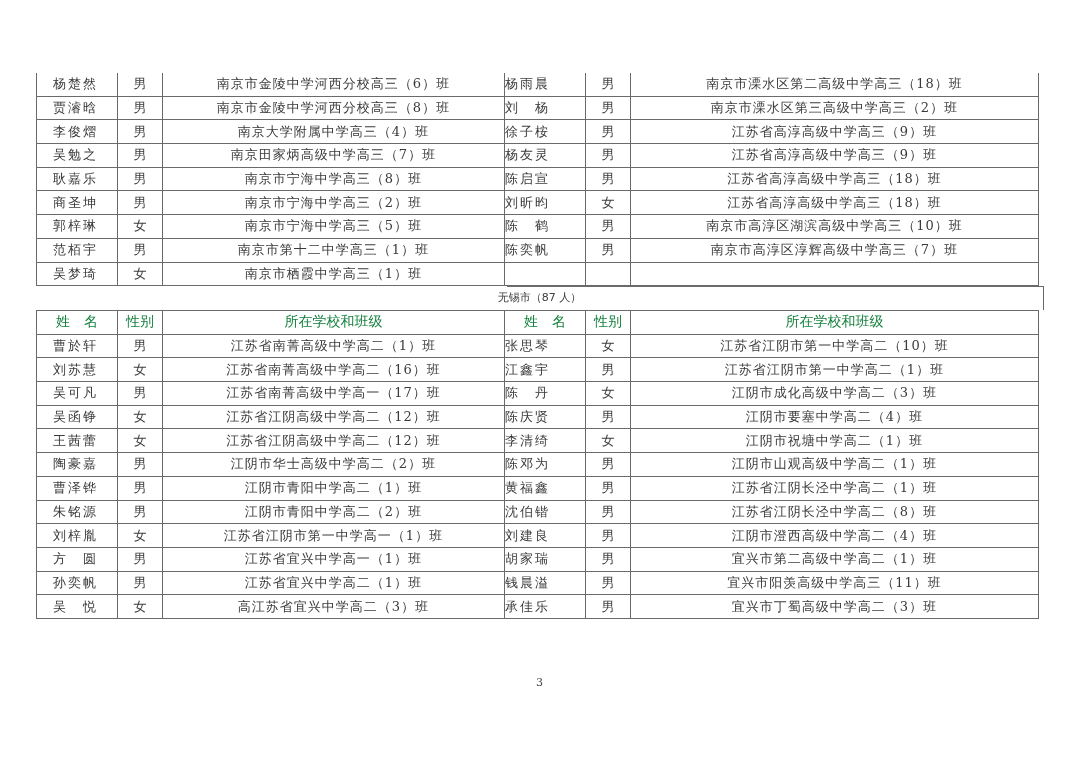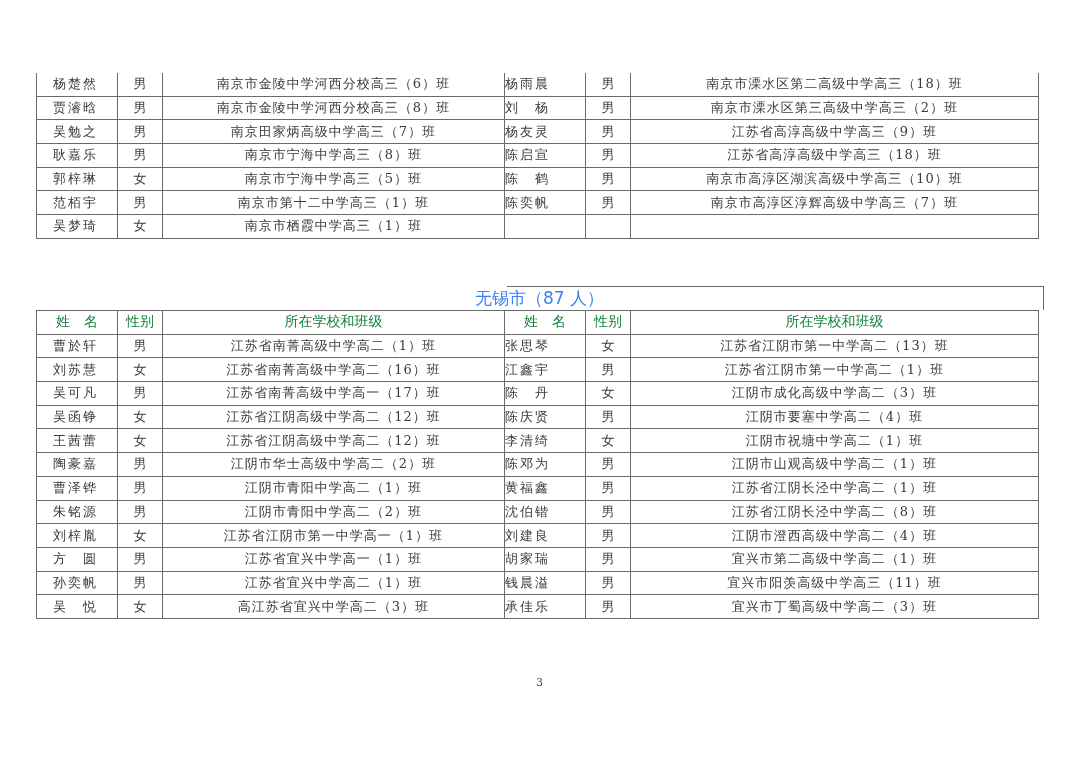--- a/index.html
+++ b/index.html
@@ -13,21 +13,21 @@
   td.name { letter-spacing: 2px; text-align: left; padding-left: 16px; }
   td.name2 { text-align: left; letter-spacing: 2px; }
   td.school { letter-spacing: 1px; }
   .c1 { width: 81px; } .c2 { width: 45px; } .c3 { width: 342px; }
   .c4 { width: 81px; } .c5 { width: 45px; } .c6 { width: 408px; }
   #t1 { top: 73px; }
   #t1 tr:first-child td { border-top: none; }
   .title-row { position: absolute; left: 36px; top: 286px; width: 1008px; height: 24px;
                border-right: 1px solid #6a6a6a; box-sizing: border-box; }
   .title-text { position: absolute; left: 0; right: 0; top: 0; text-align: center;
-                font-family: "DejaVu Sans", "Liberation Sans", sans-serif; font-size: 17px; color: #3b82f6; line-height: 24px; }
+                font-family: "DejaVu Sans", "Liberation Sans", sans-serif; font-size: 11px; color: #404040; line-height: 24px; }
   .title-rightcells { position: absolute; left: 471px; top: 0; width: 537px; height: 0; border-top: 1px solid #6a6a6a; }
   #t2 { top: 310px; }
   .page-num { position: absolute; left: 536px; top: 676px; font-size: 11px; color: #444; }
 </style>
 </head>
 <body>
 
 <div class="page">
 
   <table id="t1">
@@ -50,33 +50,49 @@
         </tr>
         <tr>
           <td class="name">贾濬晗</td>
           <td>男</td>
           <td class="school">南京市金陵中学河西分校高三（8）班</td>
           <td class="name2">刘　杨</td>
           <td>男</td>
           <td class="school">南京市溧水区第三高级中学高三（2）班</td>
         </tr>
         <tr>
+          <td class="name">李俊熠</td>
+          <td>男</td>
+          <td class="school">南京大学附属中学高三（4）班</td>
+          <td class="name2">徐子桉</td>
+          <td>男</td>
+          <td class="school">江苏省高淳高级中学高三（9）班</td>
+        </tr>
+        <tr>
           <td class="name">吴勉之</td>
           <td>男</td>
           <td class="school">南京田家炳高级中学高三（7）班</td>
           <td class="name2">杨友灵</td>
           <td>男</td>
           <td class="school">江苏省高淳高级中学高三（9）班</td>
         </tr>
         <tr>
           <td class="name">耿嘉乐</td>
           <td>男</td>
           <td class="school">南京市宁海中学高三（8）班</td>
           <td class="name2">陈启宣</td>
           <td>男</td>
+          <td class="school">江苏省高淳高级中学高三（18）班</td>
+        </tr>
+        <tr>
+          <td class="name">商圣坤</td>
+          <td>男</td>
+          <td class="school">南京市宁海中学高三（2）班</td>
+          <td class="name2">刘昕昀</td>
+          <td>女</td>
           <td class="school">江苏省高淳高级中学高三（18）班</td>
         </tr>
         <tr>
           <td class="name">郭梓琳</td>
           <td>女</td>
           <td class="school">南京市宁海中学高三（5）班</td>
           <td class="name2">陈　鹤</td>
           <td>男</td>
           <td class="school">南京市高淳区湖滨高级中学高三（10）班</td>
         </tr>
@@ -123,21 +139,21 @@
         <th>所在学校和班级</th>
       </tr>
     </thead>
     <tbody id="t2body">
         <tr>
           <td class="name">曹於轩</td>
           <td>男</td>
           <td class="school">江苏省南菁高级中学高二（1）班</td>
           <td class="name2">张思琴</td>
           <td>女</td>
-          <td class="school">江苏省江阴市第一中学高二（13）班</td>
+          <td class="school">江苏省江阴市第一中学高二（10）班</td>
         </tr>
         <tr>
           <td class="name">刘苏慧</td>
           <td>女</td>
           <td class="school">江苏省南菁高级中学高二（16）班</td>
           <td class="name2">江鑫宇</td>
           <td>男</td>
           <td class="school">江苏省江阴市第一中学高二（1）班</td>
         </tr>
         <tr>

